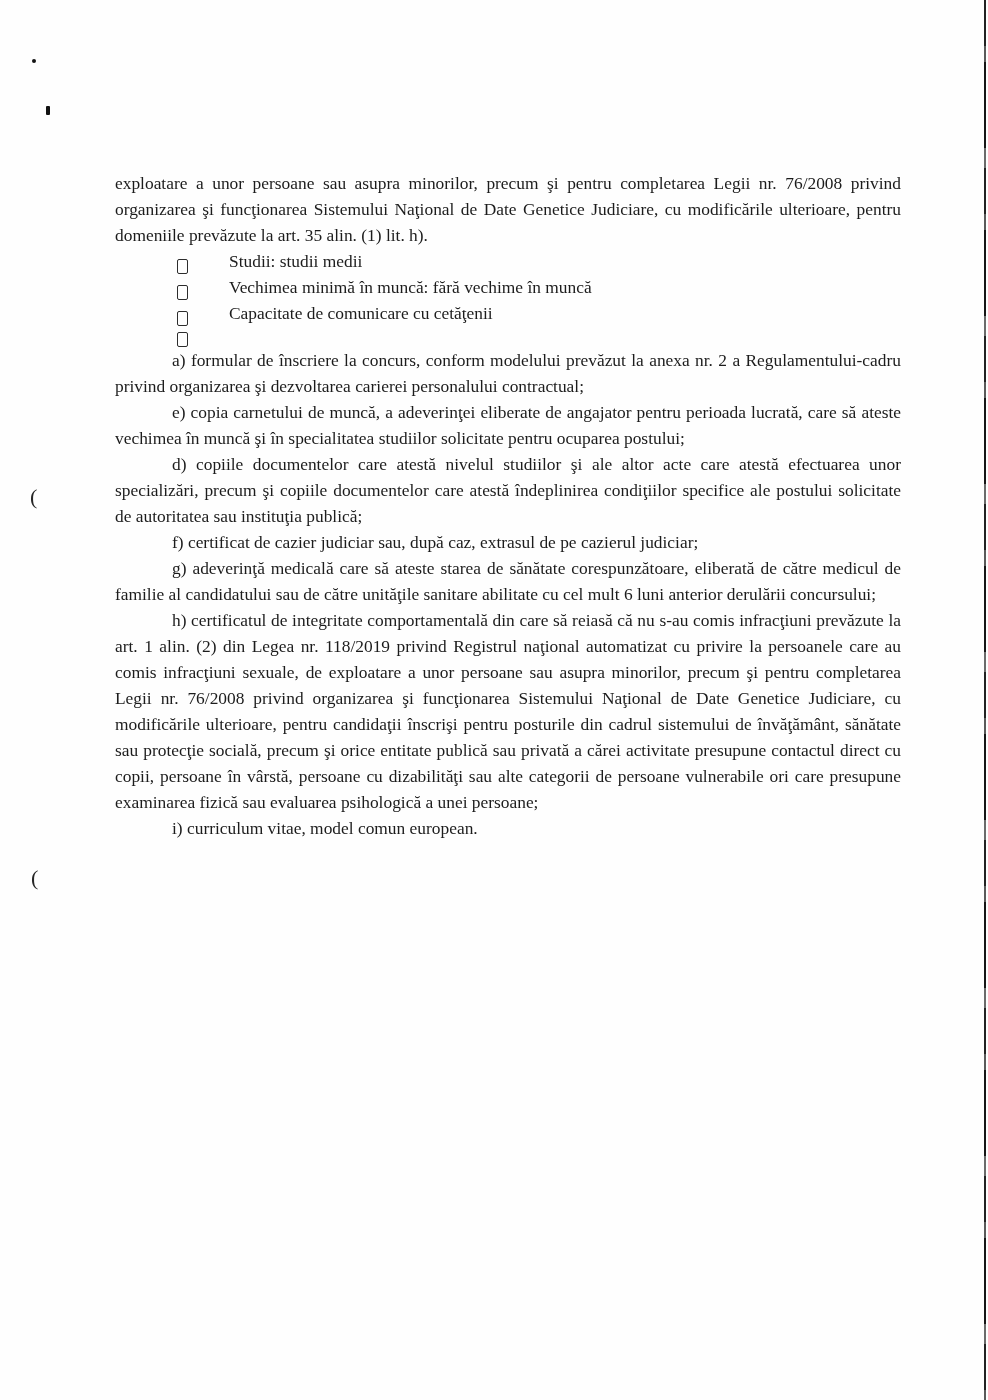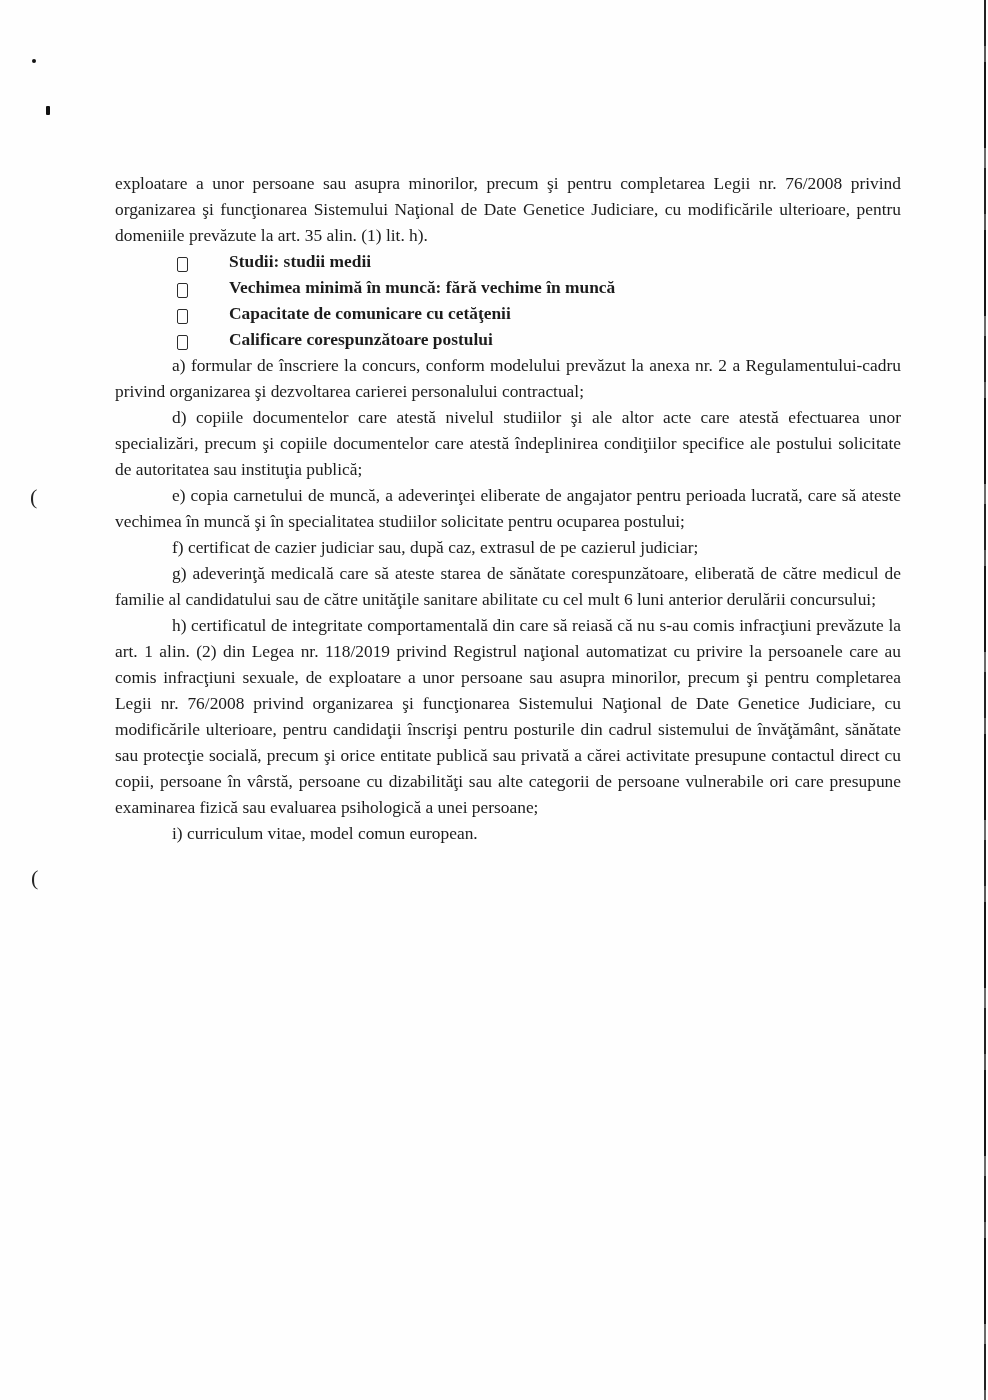--- a/index.html
+++ b/index.html
@@ -38,25 +38,24 @@
   p.indent{text-indent:57px;}
   .gap-md{margin-top:26px;}
   .gap-sm{margin-top:20px;}
   .gap-lg{margin-top:26px;}
   .ws-sm{word-spacing:2.5px;}
   .ws-lg{word-spacing:6px;}
   .b{font-weight:bold;}
 
   .bullet-row{
     display:flex;
-    align-items:center;
+    align-items:flex-end;
     font-size:17.4px;
     line-height:26px;
     padding-left:62px;
-    font-weight:bold;
   }
   .bullet-box{
     flex:none;
     width:9px;height:13px;
     border:1.6px solid #2c2c2c;
     border-radius:2px;
     margin-top:6px;
     background:transparent;
   }
   .bullet-text{margin-left:41px;}
@@ -80,23 +79,22 @@
       <div class="bullet-row">
         <span class="bullet-box"></span>
         <span class="bullet-text">Vechimea minimă în muncă: fără vechime în muncă</span>
       </div>
       <div class="bullet-row">
         <span class="bullet-box"></span>
         <span class="bullet-text">Capacitate de comunicare cu cetăţenii</span>
       </div>
       <div class="bullet-row">
         <span class="bullet-box"></span>
-        <span class="bullet-text">Calificare corespunzătoare postului</span>
       </div>
       <p class="para indent gap-lg"><span>a) formular de înscriere la concurs, conform modelului prevăzut la anexa nr. 2 a Regulamentului-cadru privind organizarea şi dezvoltarea carierei personalului contractual;</span></p>
+      <p class="para indent"><span>e) copia carnetului de muncă, a adeverinţei eliberate de angajator pentru perioada lucrată, care să ateste vechimea în muncă şi în specialitatea studiilor solicitate pentru ocuparea postului;</span></p>
       <p class="para indent"><span>d) copiile documentelor care atestă nivelul studiilor şi ale altor acte care atestă efectuarea unor specializări, precum şi copiile documentelor care atestă îndeplinirea condiţiilor specifice ale postului solicitate de autoritatea sau instituţia publică;</span></p>
-      <p class="para indent"><span>e) copia carnetului de muncă, a adeverinţei eliberate de angajator pentru perioada lucrată, care să ateste vechimea în muncă şi în specialitatea studiilor solicitate pentru ocuparea postului;</span></p>
       <p class="para indent"><span>f) certificat de cazier judiciar sau, după caz, extrasul de pe cazierul judiciar;</span></p>
       <p class="para indent"><span>g) adeverinţă medicală care să ateste starea de sănătate corespunzătoare, eliberată de către medicul de familie al candidatului sau de către unităţile sanitare abilitate cu cel mult 6 luni anterior derulării concursului;</span></p>
       <p class="para indent"><span>h) certificatul de integritate comportamentală din care să reiasă că nu s-au comis infracţiuni prevăzute la art. 1 alin. (2) din Legea nr. 118/2019 privind Registrul naţional automatizat cu privire la persoanele care au comis infracţiuni sexuale, de exploatare a unor persoane sau asupra minorilor, precum şi pentru completarea Legii nr. 76/2008 privind organizarea şi funcţionarea Sistemului Naţional de Date Genetice Judiciare, cu modificările ulterioare, pentru candidaţii înscrişi pentru posturile din cadrul sistemului de învăţământ, sănătate sau protecţie socială, precum şi orice entitate publică sau privată a cărei activitate presupune contactul direct cu copii, persoane în vârstă, persoane cu dizabilităţi sau alte categorii de persoane vulnerabile ori care presupune examinarea fizică sau evaluarea psihologică a unei persoane;</span></p>
       <p class="para indent"><span>i) curriculum vitae, model comun european.</span></p>
     </div>
 </div>
 
 </body></html>

